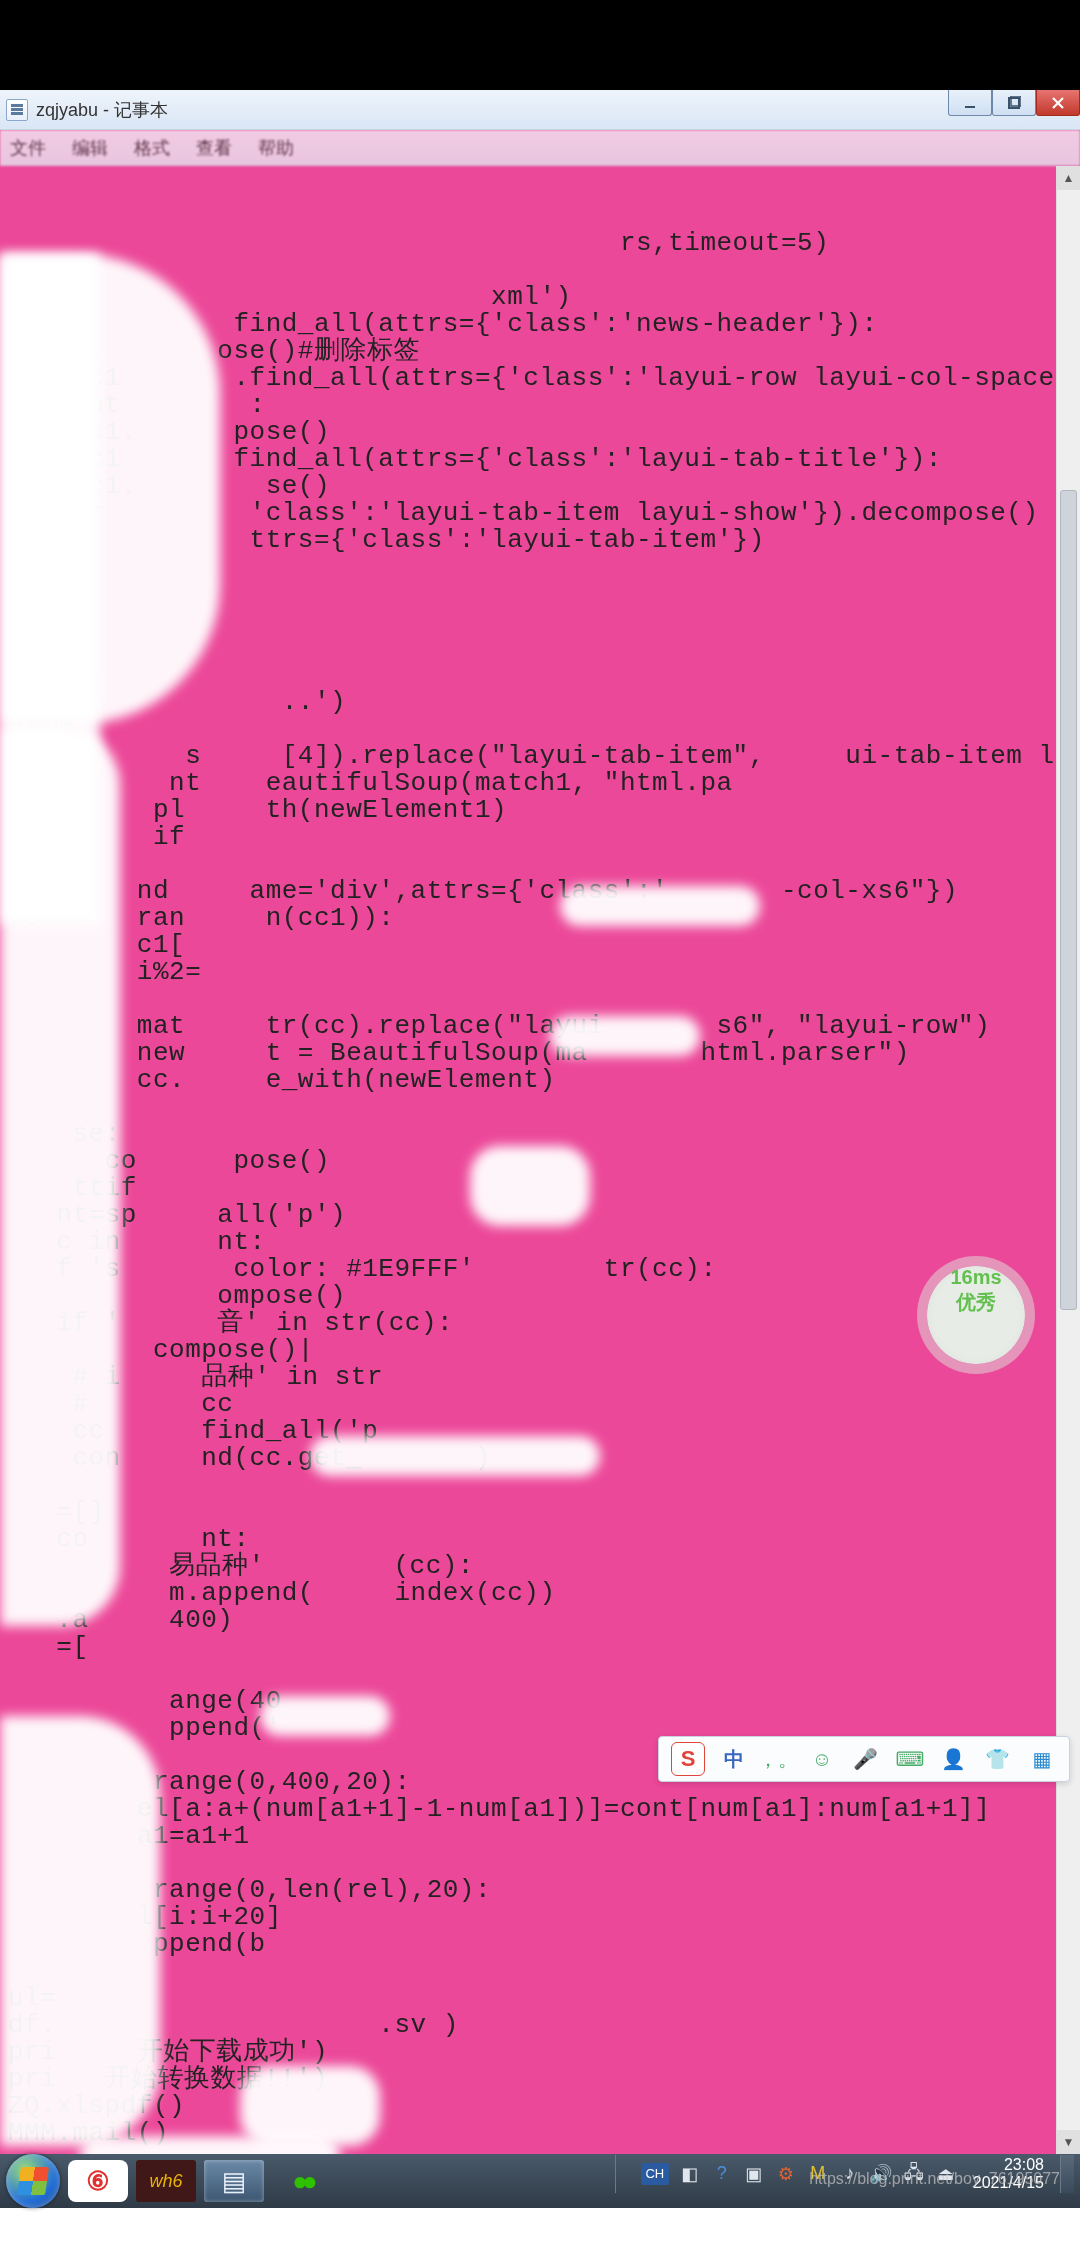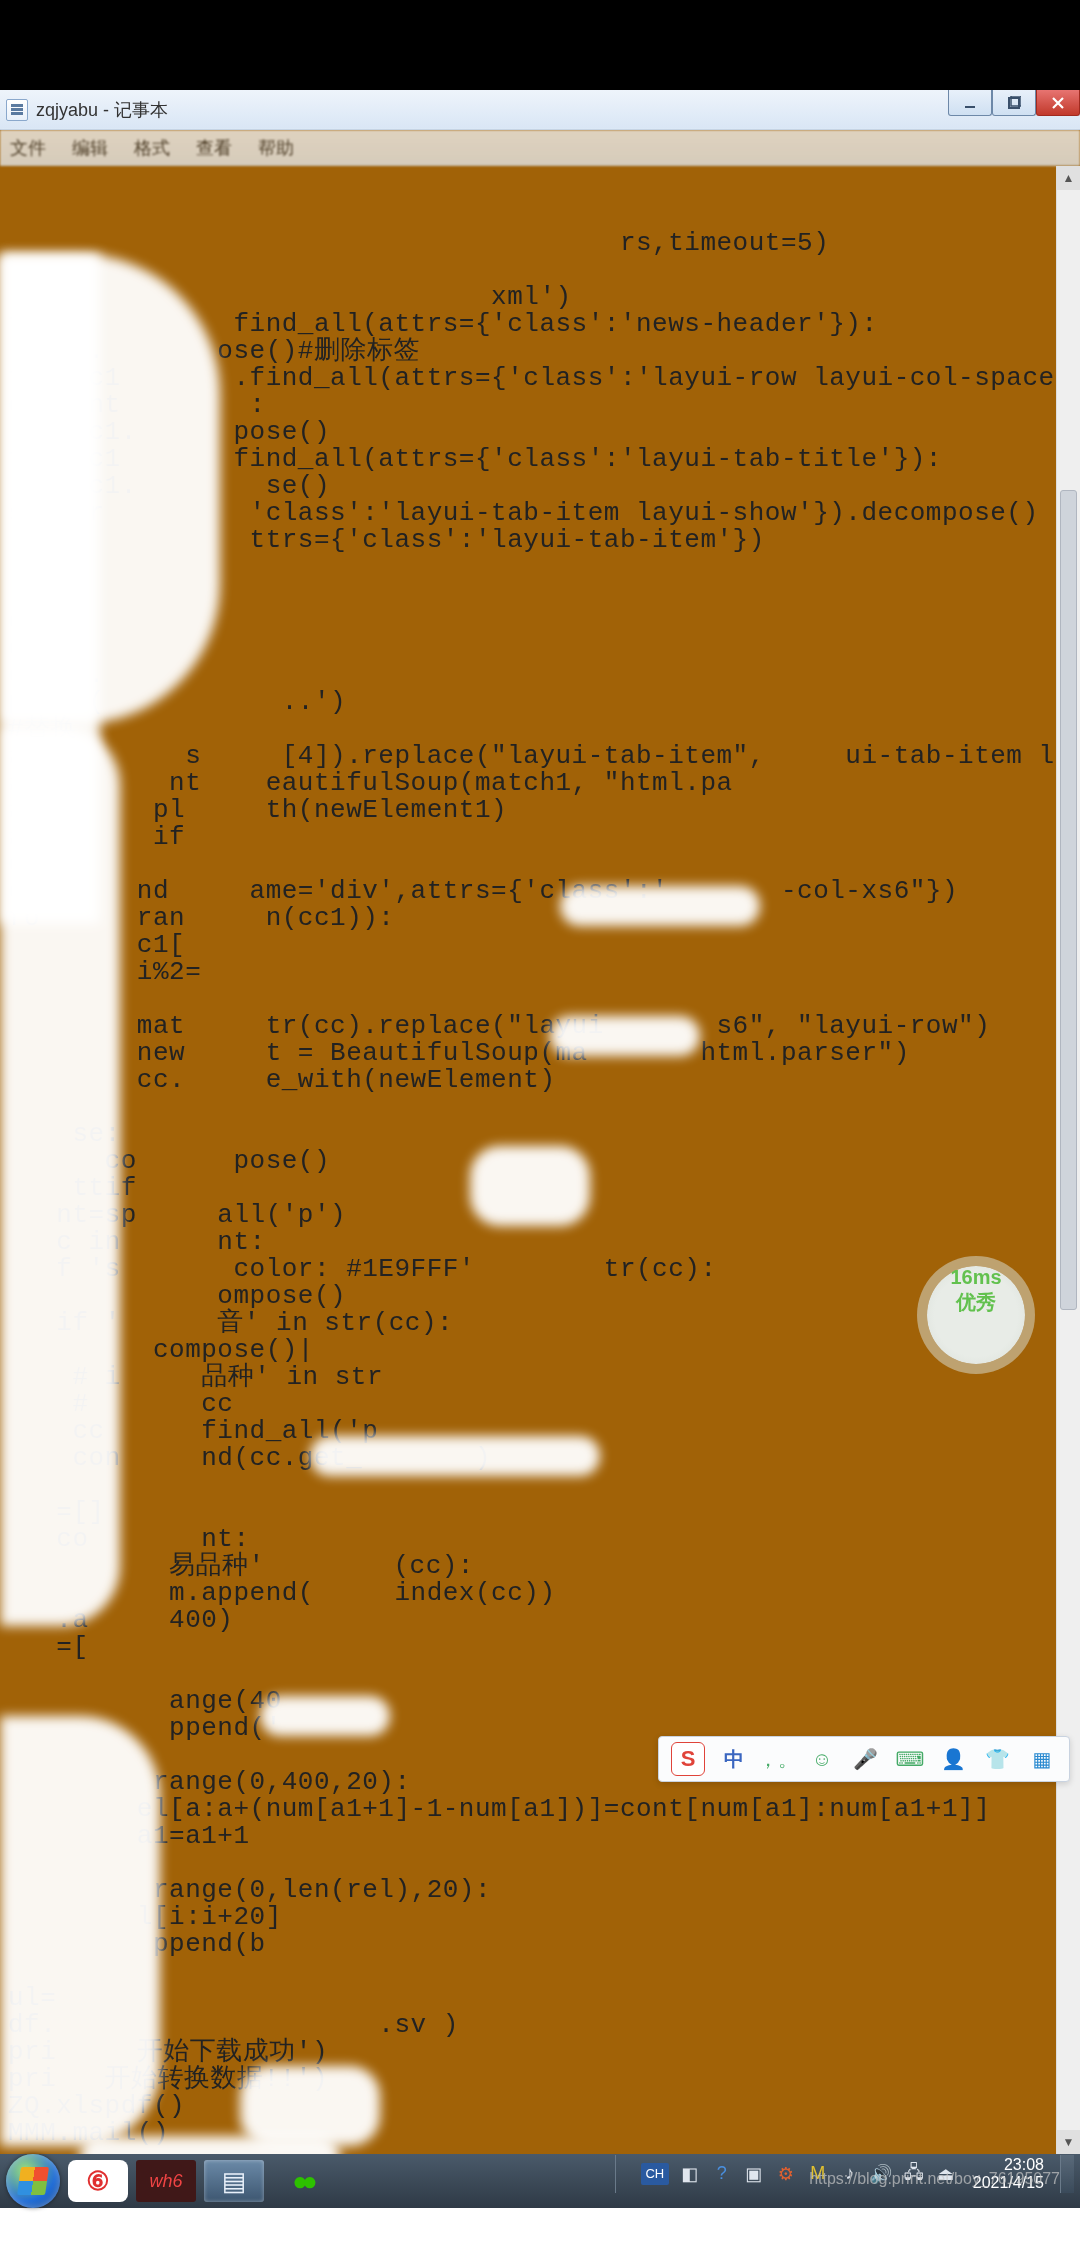--- a/index.html
+++ b/index.html
@@ -1,18 +1,18 @@
 <!DOCTYPE html>
 <html><head>
 <meta charset="utf-8">
 <style>
   * { margin: 0; padding: 0; box-sizing: border-box; }
   html, body { width: 1080px; height: 2248px; overflow: hidden; font-family: "Microsoft YaHei", Tahoma, sans-serif; }
   .black-top { width: 100%; height: 90px; background: #000; }
-  .window { position: relative; width: 100%; height: 2064px; background: #a16207; }
+  .window { position: relative; width: 100%; height: 2064px; background: #ec4899; }
   .titlebar { height: 40px; background: linear-gradient(#eef4fb, #d9e6f5); border-bottom: 1px solid #b8c8dc; display: flex; align-items: center; padding: 0 6px; position: relative; }
   .titlebar-icon { width: 22px; height: 22px; margin-right: 8px; background: linear-gradient(#fff,#e8f0fa); border: 1px solid #8aa8cc; border-radius: 2px; position: relative; }
   .titlebar-icon::after { content:""; position:absolute; left:4px; top:4px; right:4px; height:3px; background:#5a7aa0; box-shadow:0 4px 0 #5a7aa0,0 8px 0 #5a7aa0; }
   .title-text { font-size: 18px; color: #333; }
   .win-btns { position: absolute; right: 0; top: 0; display: flex; }
   .win-btn { width: 44px; height: 26px; border: 1px solid #6d88a8; border-top: none; display:flex; align-items:center; justify-content:center; font-size:14px; background: linear-gradient(#e8f0fa,#cfe0f2); }
   .win-btn.min, .win-btn.max { border-radius: 0 0 3px 3px; }
   .win-btn.close { background: linear-gradient(#e77471,#c1392b); color:#fff; border-color:#a02a1f; border-radius:0 0 3px 3px; }
   .win-btn svg { width:14px; height:14px; }
   .menubar { height: 36px; background: linear-gradient(#f4f8fd,#e8eff7); border-bottom: 1px solid #cfd8e4; display:flex; align-items:center; padding:0 10px; gap:26px; font-size:18px; color:#333; filter: blur(1.2px); opacity:0.75; }
@@ -198,21 +198,21 @@
     </div>
   </div>
 </div>
 
 <div class="taskbar">
   <div class="start-btn"></div>
   <div class="task-item" style="background:#fff;border-radius:8px;">
       <span style="color:#e03030;font-weight:bold">⑥</span>
     </div>
   <div class="task-item" style="background:#401818;">
-      <span style="color:#ef4444;font-size:18px;font-style:italic">wh6</span>
+      <span style="color:#eab308;font-size:18px;font-style:italic">wh6</span>
     </div>
   <div class="task-item active">
       <span style="color:#e8f0fa">▤</span>
     </div>
   <div class="task-item">
       <span style="color:#2dc100;letter-spacing:-6px">●●</span>
     </div>
 
   <div class="tray">
     <div style="width:16px;height:38px;border-left:1px solid #6a7a8a"></div>

